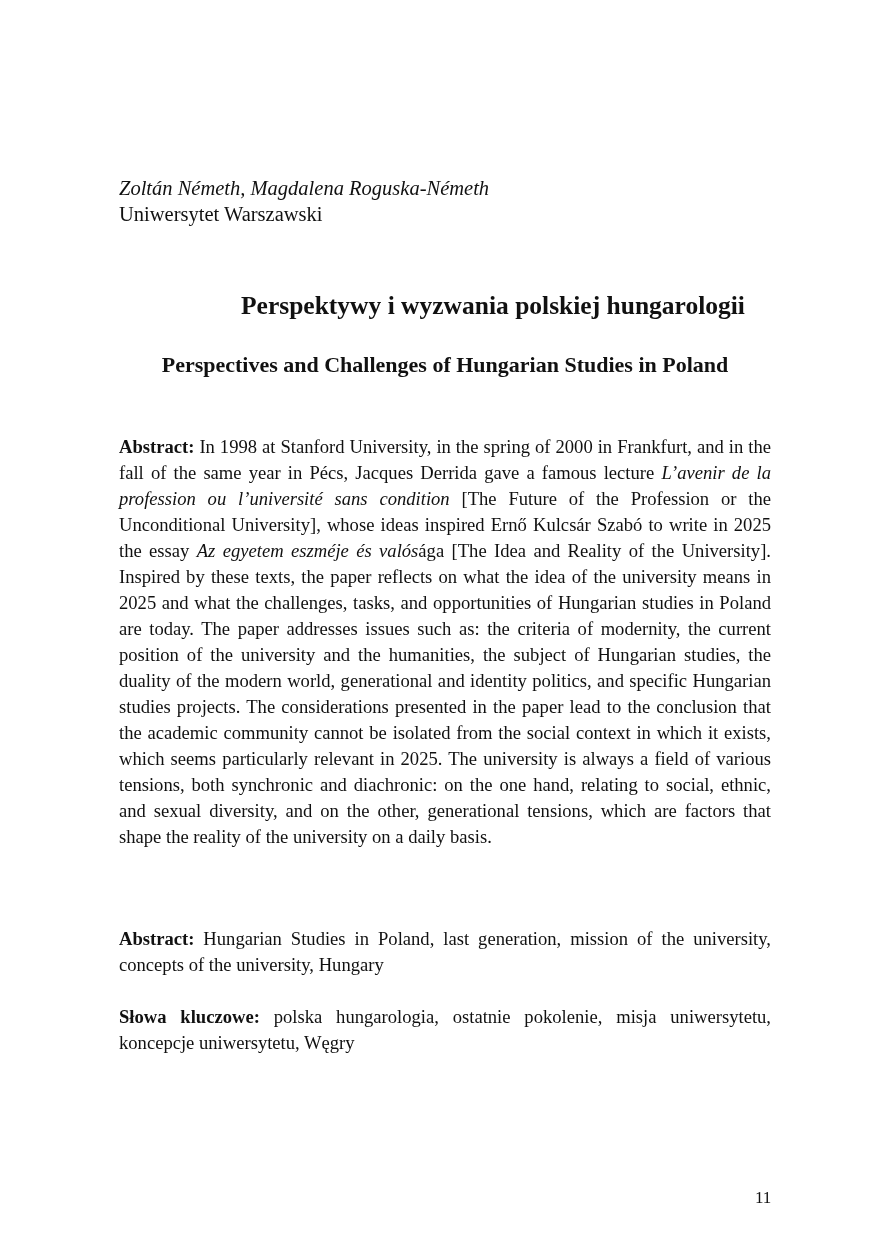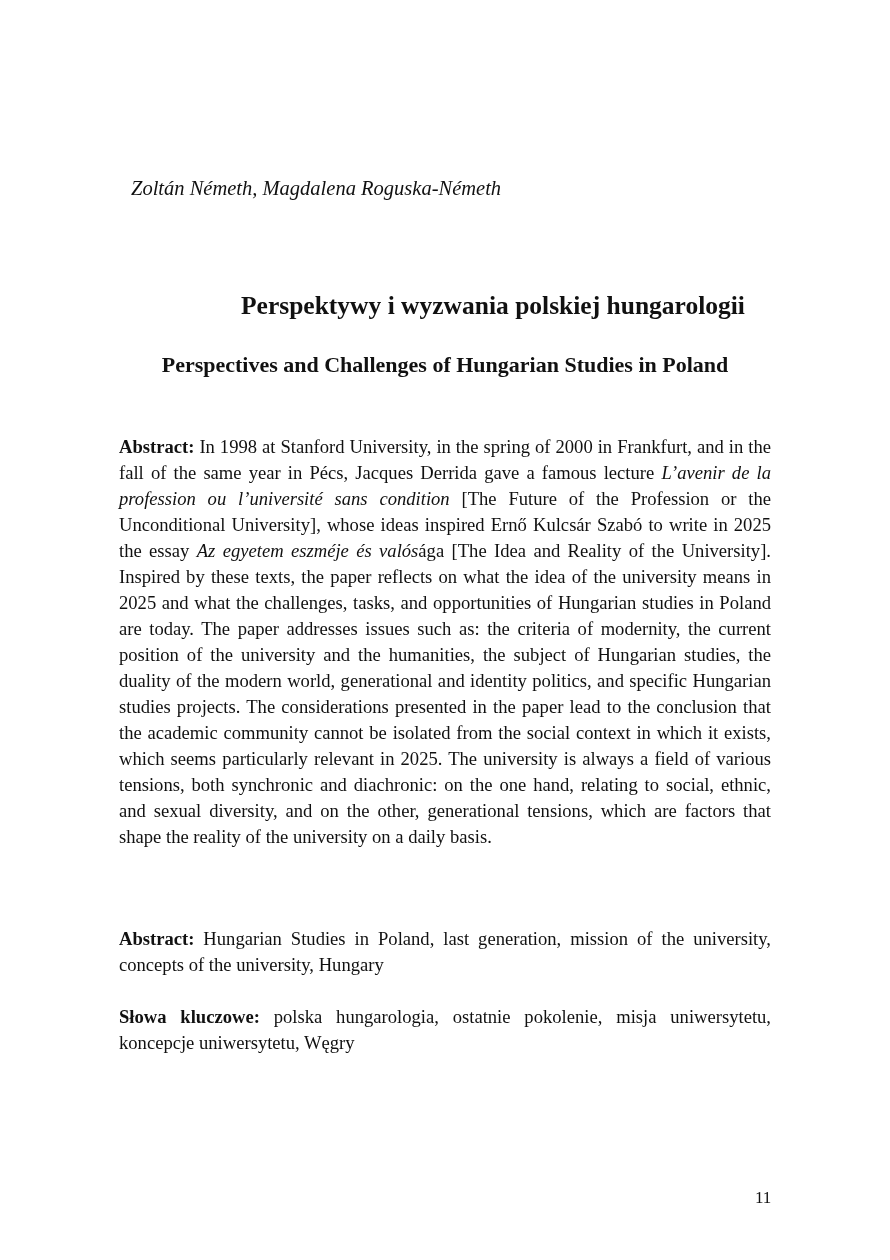--- a/index.html
+++ b/index.html
@@ -1,38 +1,39 @@
 <!DOCTYPE html>
 <html><head>
 <meta charset="utf-8">
 <style>
   html, body { margin: 0; padding: 0; background: #ffffff; }
   body { width: 890px; height: 1260px; position: relative; overflow: hidden;
          font-family: "Liberation Serif", "DejaVu Serif", serif; color: #111111; }
   .page { position: absolute; left: 0; top: 0; width: 890px; height: 1260px; }
-  .authors { position: absolute; left: 131px; top: 175px; font-size: 20.5px; font-style: italic; line-height: 26px; }
+  .authors { position: absolute; left: 119px; top: 175px; font-size: 20.5px; font-style: italic; line-height: 26px; }
   .affil { position: absolute; left: 119px; top: 201px; font-size: 20.5px; line-height: 26px; }
   .title-pl { position: absolute; left: 0; width: 890px; top: 290px; text-align: center;
               font-weight: bold; font-size: 25.5px; line-height: 32px; margin-left: 48px; }
   .title-en { position: absolute; left: 0; width: 890px; top: 351px; text-align: center;
               font-weight: bold; font-size: 22px; line-height: 28px; }
   .block { position: absolute; left: 119px; width: 652px; font-size: 18.6px; line-height: 26px;
            text-align: justify; hyphens: manual; }
   .abstract { top: 434px; }
   .keywords { top: 926px; }
   .slowa { top: 1004px; }
   b { font-weight: bold; }
   i { font-style: italic; }
   .pagenum { position: absolute; left: 755px; top: 1187px; font-size: 17px; line-height: 22px; }
 </style>
 </head>
 <body>
 
 <div class="page">
   <div class="authors">Zoltán Németh, Magdalena Roguska-Németh</div>
+  <div class="affil">Uniwersytet Warszawski</div>
 
   <div class="title-pl">Perspektywy i wyzwania polskiej hungarologii</div>
   <div class="title-en">Perspectives and Challenges of Hungarian Studies in Poland</div>
 
   <div class="block abstract"><b>Abstract:</b><span> In 1998 at Stanford University, in the spring of 2000 in Frankfurt, and in the fall of the same year in Pécs, Jacques Derrida gave a famous lec­ture </span><i>L’avenir de la profession ou l’université sans condition</i><span> [The Future of the Profession or the Unconditional University], whose ideas inspired Ernő Kulcsár Szabó to write in 2025 the essay </span><i>Az egyetem eszméje és valós</i><span>ága [The Idea and Reality of the University]. Inspired by these texts, the paper reflects on what the idea of the university means in 2025 and what the challenges, tasks, and opportunities of Hungarian studies in Poland are today. The paper addresses issues such as: the criteria of modernity, the current position of the university and the humanities, the subject of Hungarian studies, the duality of the modern world, generational and identity politics, and specific Hungarian studies projects. The considerations presented in the paper lead to the conclu­sion that the academic community cannot be isolated from the social context in which it exists, which seems particularly relevant in 2025. The university is always a field of various tensions, both synchronic and diachronic: on the one hand, relating to social, ethnic, and sexual diversity, and on the other, generational tensions, which are factors that shape the reality of the university on a daily basis.</span></div>
 
   <div class="block keywords"><b>Abstract:</b><span> Hungarian Studies in Poland, last generation, mission of the uni­versity, concepts of the university, Hungary</span></div>
 
   <div class="block slowa"><b>Słowa kluczowe:</b><span> polska hungarologia, ostatnie pokolenie, misja uniwersytetu, koncepcje uniwersytetu, Węgry</span></div>
 

